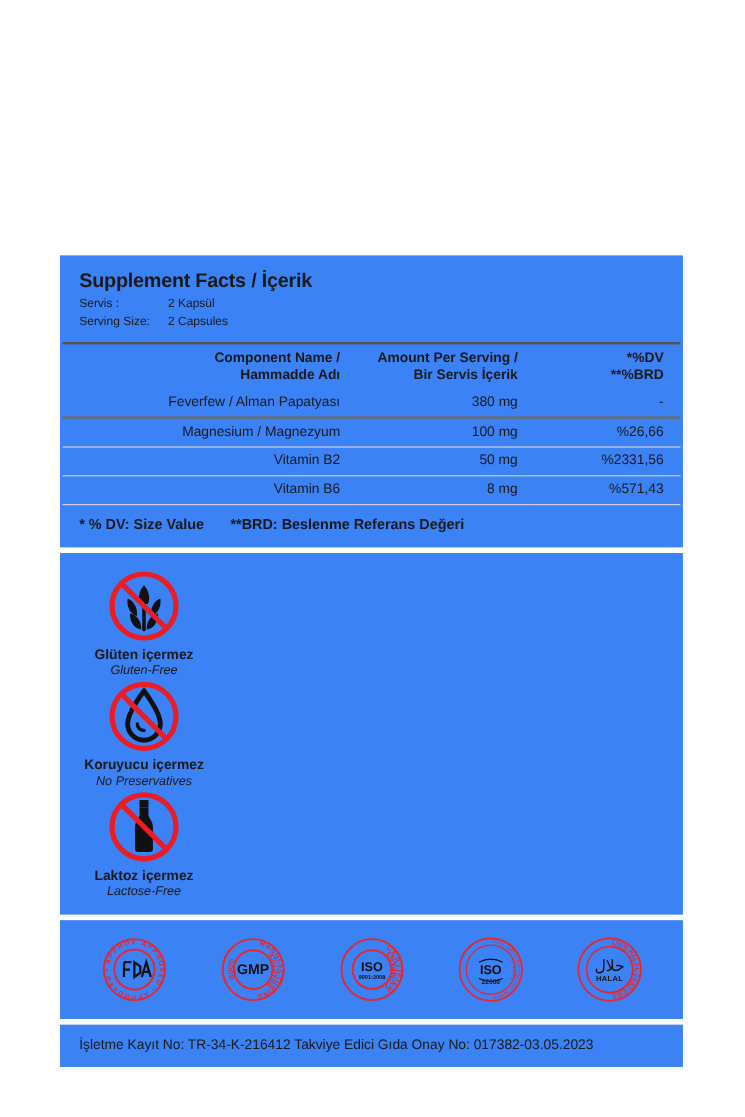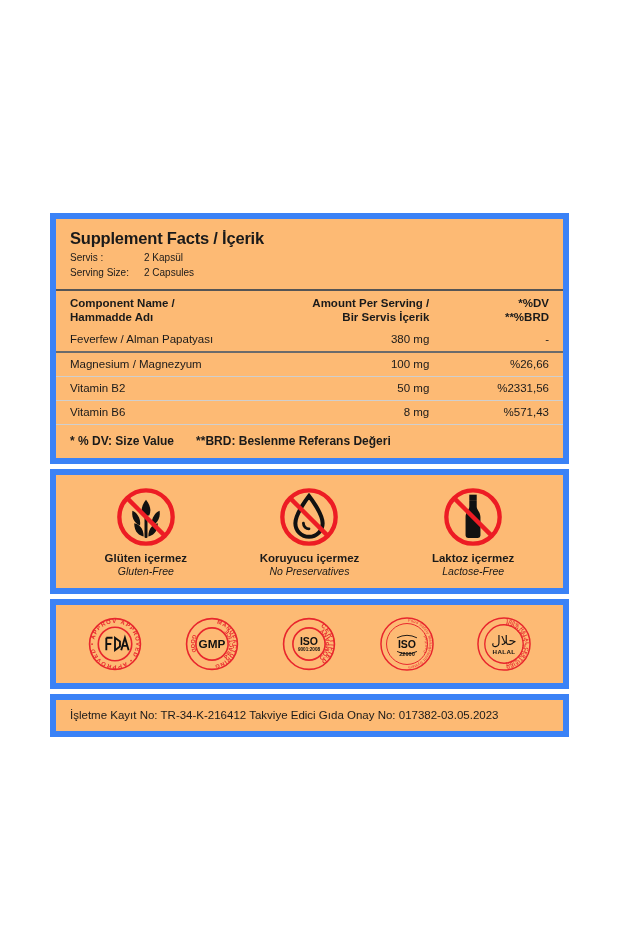--- a/index.html
+++ b/index.html
@@ -17,22 +17,22 @@
   }
 
   #label-root {
     position: absolute;
     left: 50px;
     top: 213px;
     width: 519px;
   }
 
   .panel {
-    border: 6px solid #3b82f6;
-    background: #fdba74;
+    border: 2px solid #3b82f6;
+    background: #3b82f6;
     box-sizing: border-box;
   }
   .panel + .panel { margin-top: 5px; }
 
   
   .sf-head {
     padding: 10px 14px 9px 14px;
   }
   .sf-title {
     font-size: 16.5px;
@@ -56,21 +56,21 @@
   table.facts {
     width: 100%;
     border-collapse: collapse;
     table-layout: fixed;
   }
   table.facts th, table.facts td {
     font-size: 11.5px;
     padding: 3px 14px 3px 14px;
     vertical-align: top;
   }
-  .col-name  { width: 50%;   text-align: left; }
+  .col-name  { width: 50%;   text-align: right; }
   .col-amt   { width: 28%;   text-align: right; }
   .col-dv    { width: 22%;   text-align: right; }
 
   table.facts thead th {
     font-weight: bold;
     line-height: 14px;
     padding-top: 5px;
     padding-bottom: 4px;
   }
   table.facts thead th .l2 { display: block; }
@@ -92,20 +92,21 @@
   }
   .foot-note .star { font-weight: bold; }
   .foot-note .gap { display: inline-block; width: 22px; }
 
   
   .freefrom {
     display: flex;
     justify-content: space-around;
     align-items: flex-start;
     padding: 11px 8px 10px 8px;
+    flex-direction: column;
   }
   .ff-item {
     width: 120px;
     text-align: center;
   }
   .ff-badge { width: 62px; height: 62px; display: block; margin: 0 auto 4px auto; }
   .ff-tr {
     font-size: 11.5px;
     font-weight: bold;
     line-height: 13px;

